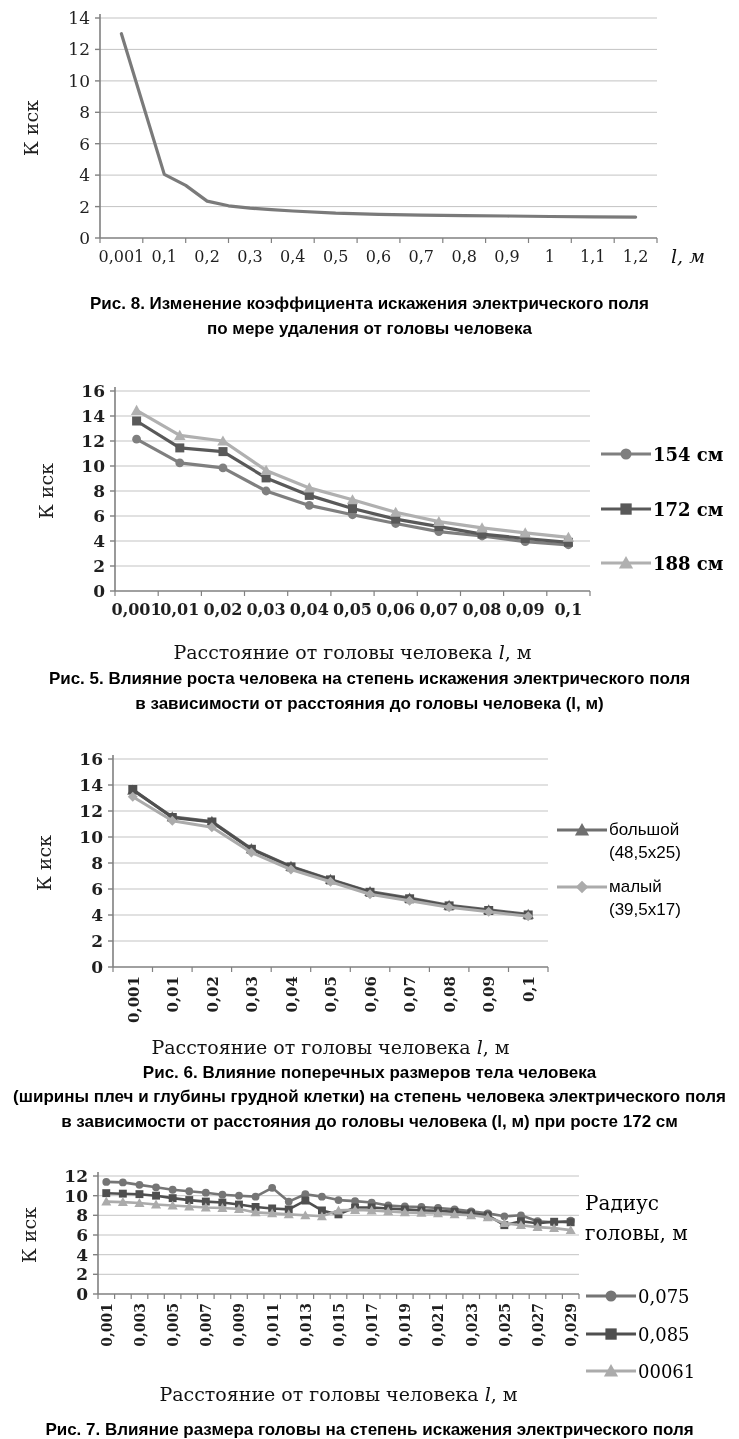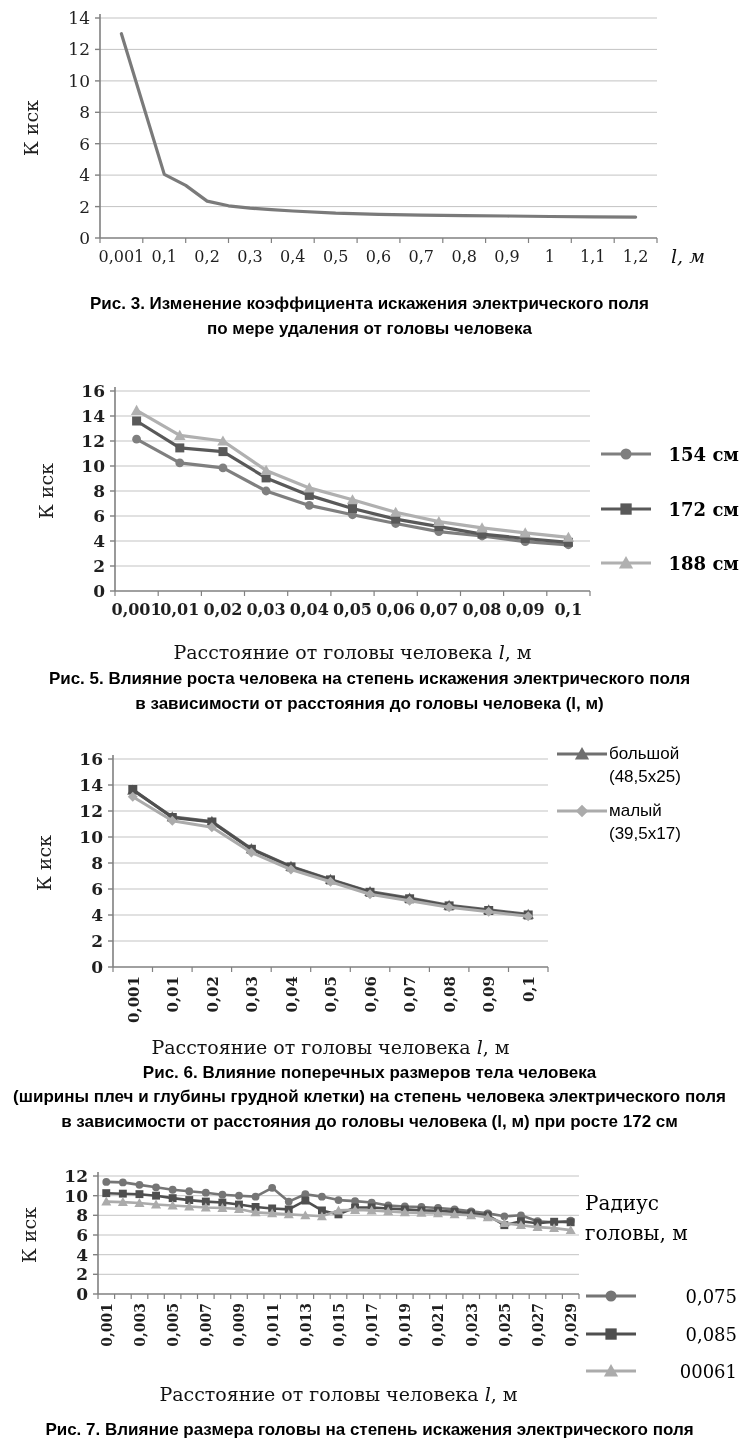--- a/index.html
+++ b/index.html
@@ -2,28 +2,28 @@
 <html><head>
 <meta charset="utf-8">
 <style>
   html,body{margin:0;padding:0;background:#ffffff;}
   body{width:739px;font-family:"Liberation Sans",sans-serif;color:#000;}
   .page{padding-top:6px;}
   .figure{position:relative;}
   .chart-row{display:flex;align-items:flex-start;}
   svg.chart{display:block;flex:0 0 auto;}
   .legend{display:flex;flex-direction:column;}
-  .legend-entry{display:flex;align-items:flex-start;column-gap:1px;justify-content:space-between;}
+  .legend-entry{display:flex;align-items:flex-start;column-gap:1px;}
   .legend-entry .swatch{flex:0 0 auto;margin-top:3px;}
   .legend-label{white-space:normal;line-height:1.35;}
   .fig5{margin-top:30px;}
   .fig6{margin-top:26px;}
   .fig7{margin-top:28px;}
   .fig5 .legend{margin-top:72px;row-gap:30px;font:600 18px "DejaVu Serif",serif;width:139px;}
-  .fig6 .legend{row-gap:12px;font:400 17px "Liberation Sans",sans-serif;width:180px;}
+  .fig6 .legend{margin-top:76px;row-gap:12px;font:400 17px "Liberation Sans",sans-serif;width:180px;}
   .fig6 .legend-label{max-width:128px;}
   .fig7 .legend{margin-top:26px;row-gap:13px;font:400 18px "DejaVu Serif",serif;width:152px;}
   .legend-title{font:400 20px "DejaVu Serif",serif;max-width:122px;line-height:1.5;margin-bottom:24px;}
   .caption{text-align:center;font-weight:bold;font-size:17px;line-height:1.45;}
   .cap4{margin-top:20px;}
   .cap5{}
   .cap6{margin-top:0;}
   .cap7{margin-top:10px;}
 </style>
 </head>
@@ -85,21 +85,21 @@
           <text x="507.0" y="256" text-anchor="middle" style="font-family:'DejaVu Serif',serif;font-size:16px;fill:#1f1f1f">0,9</text>
           <text x="549.9" y="256" text-anchor="middle" style="font-family:'DejaVu Serif',serif;font-size:16px;fill:#1f1f1f">1</text>
           <text x="592.7" y="256" text-anchor="middle" style="font-family:'DejaVu Serif',serif;font-size:16px;fill:#1f1f1f">1,1</text>
           <text x="635.6" y="256" text-anchor="middle" style="font-family:'DejaVu Serif',serif;font-size:16px;fill:#1f1f1f">1,2</text>
           <text x="671" y="257" style="font-family:'DejaVu Serif',serif;font-size:19px;fill:#111;font-style:italic">l, м</text>
           <text x="38" y="122.0" text-anchor="middle" transform="rotate(-90 38 122.0)" style="font-family:'DejaVu Serif',serif;font-size:19px;fill:#1f1f1f">К иск</text>
           <polyline points="121.4,27.7 164.3,168.4 185.7,179.4 207.1,195.1 228.5,199.8 250.0,202.1 271.4,203.7 292.8,205.0 335.7,207.2 378.5,208.4 421.3,209.2 464.2,209.7 507.0,210.0 549.9,210.5 592.7,210.8 635.6,211.1" fill="none" stroke="#7a7a7a" stroke-width="3.2" stroke-linejoin="round" stroke-linecap="round"></polyline>
         </svg>
     </div>
     <div class="caption cap4">
-      <div>Рис. 3.  Изменение коэффициента искажения электрического поля</div>
+      <div>Рис. 8.  Изменение коэффициента искажения электрического поля</div>
       <div>по мере удаления от головы человека</div>
     </div>
   </div>
 
   <div class="figure fig5">
     <div class="chart-row">
       <svg class="chart" viewBox="0 0 600 296" width="600" height="296">
           <line x1="115" y1="195.0" x2="590" y2="195.0" stroke="#c3c3c3" stroke-width="1"></line>
           <line x1="115" y1="170.0" x2="590" y2="170.0" stroke="#c3c3c3" stroke-width="1"></line>
           <line x1="115" y1="145.0" x2="590" y2="145.0" stroke="#c3c3c3" stroke-width="1"></line>

